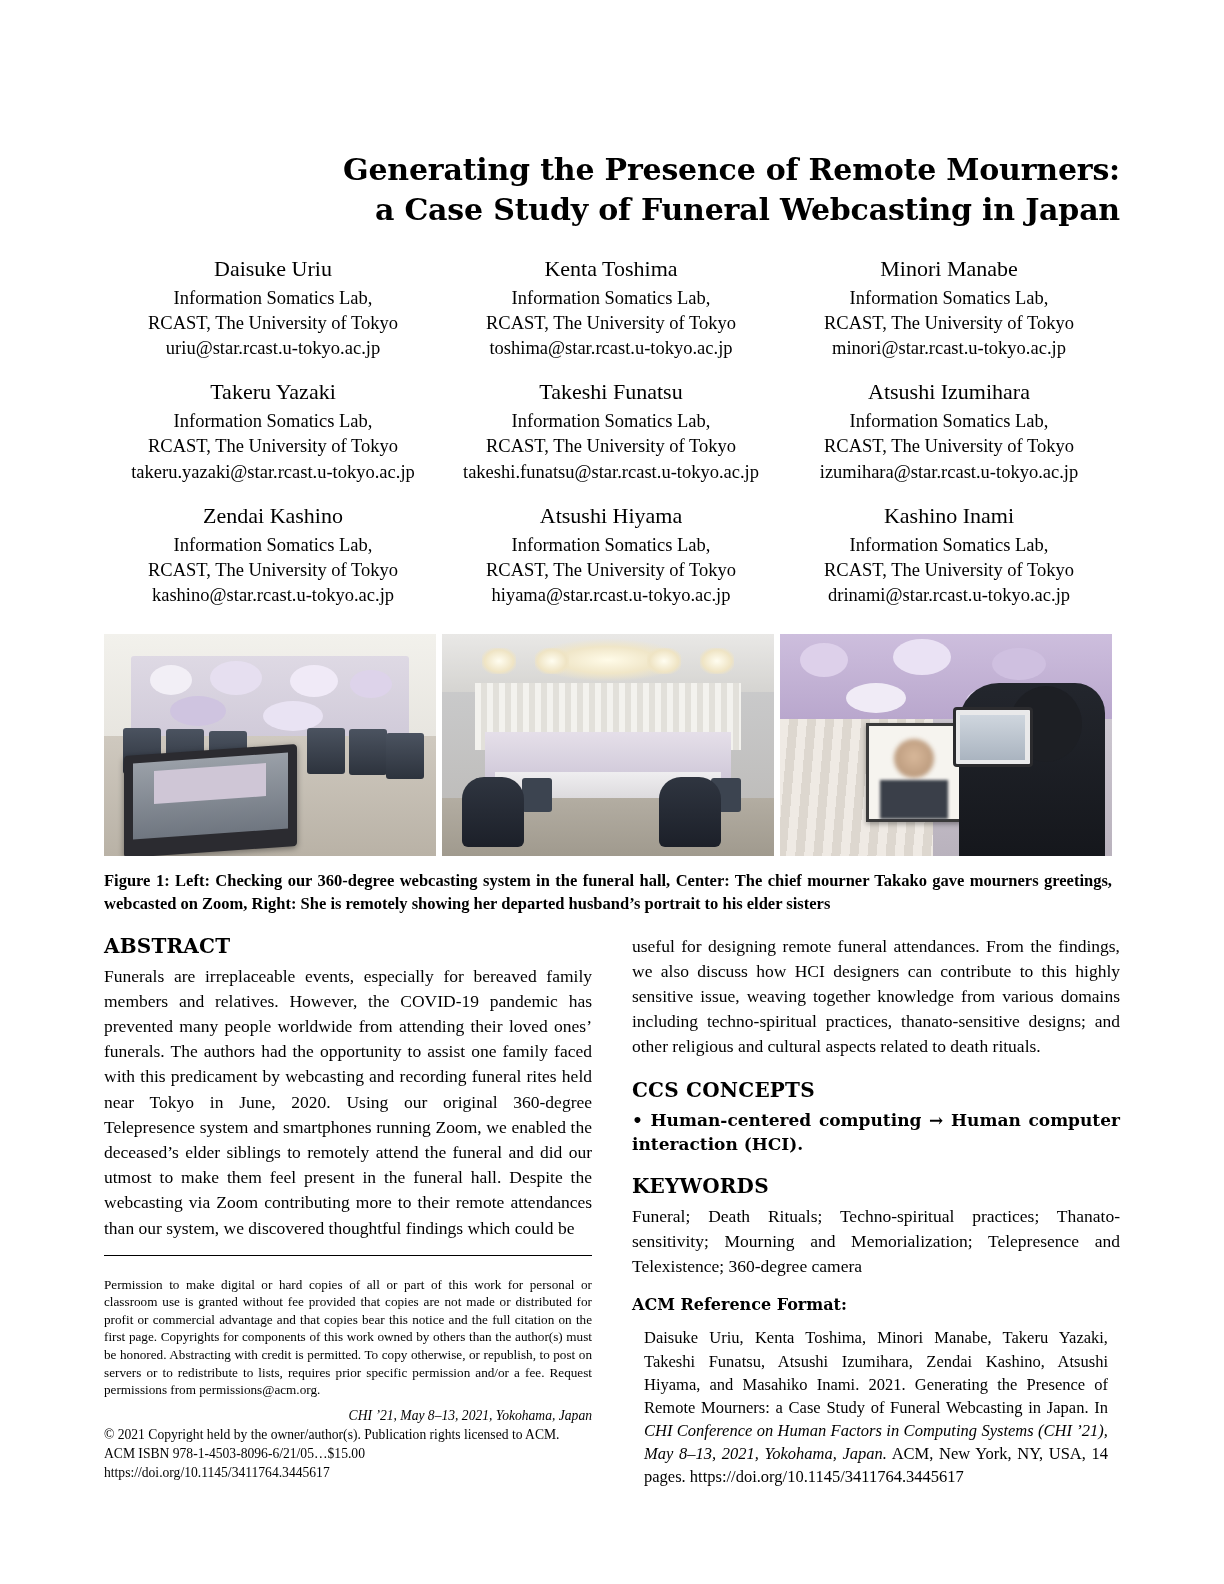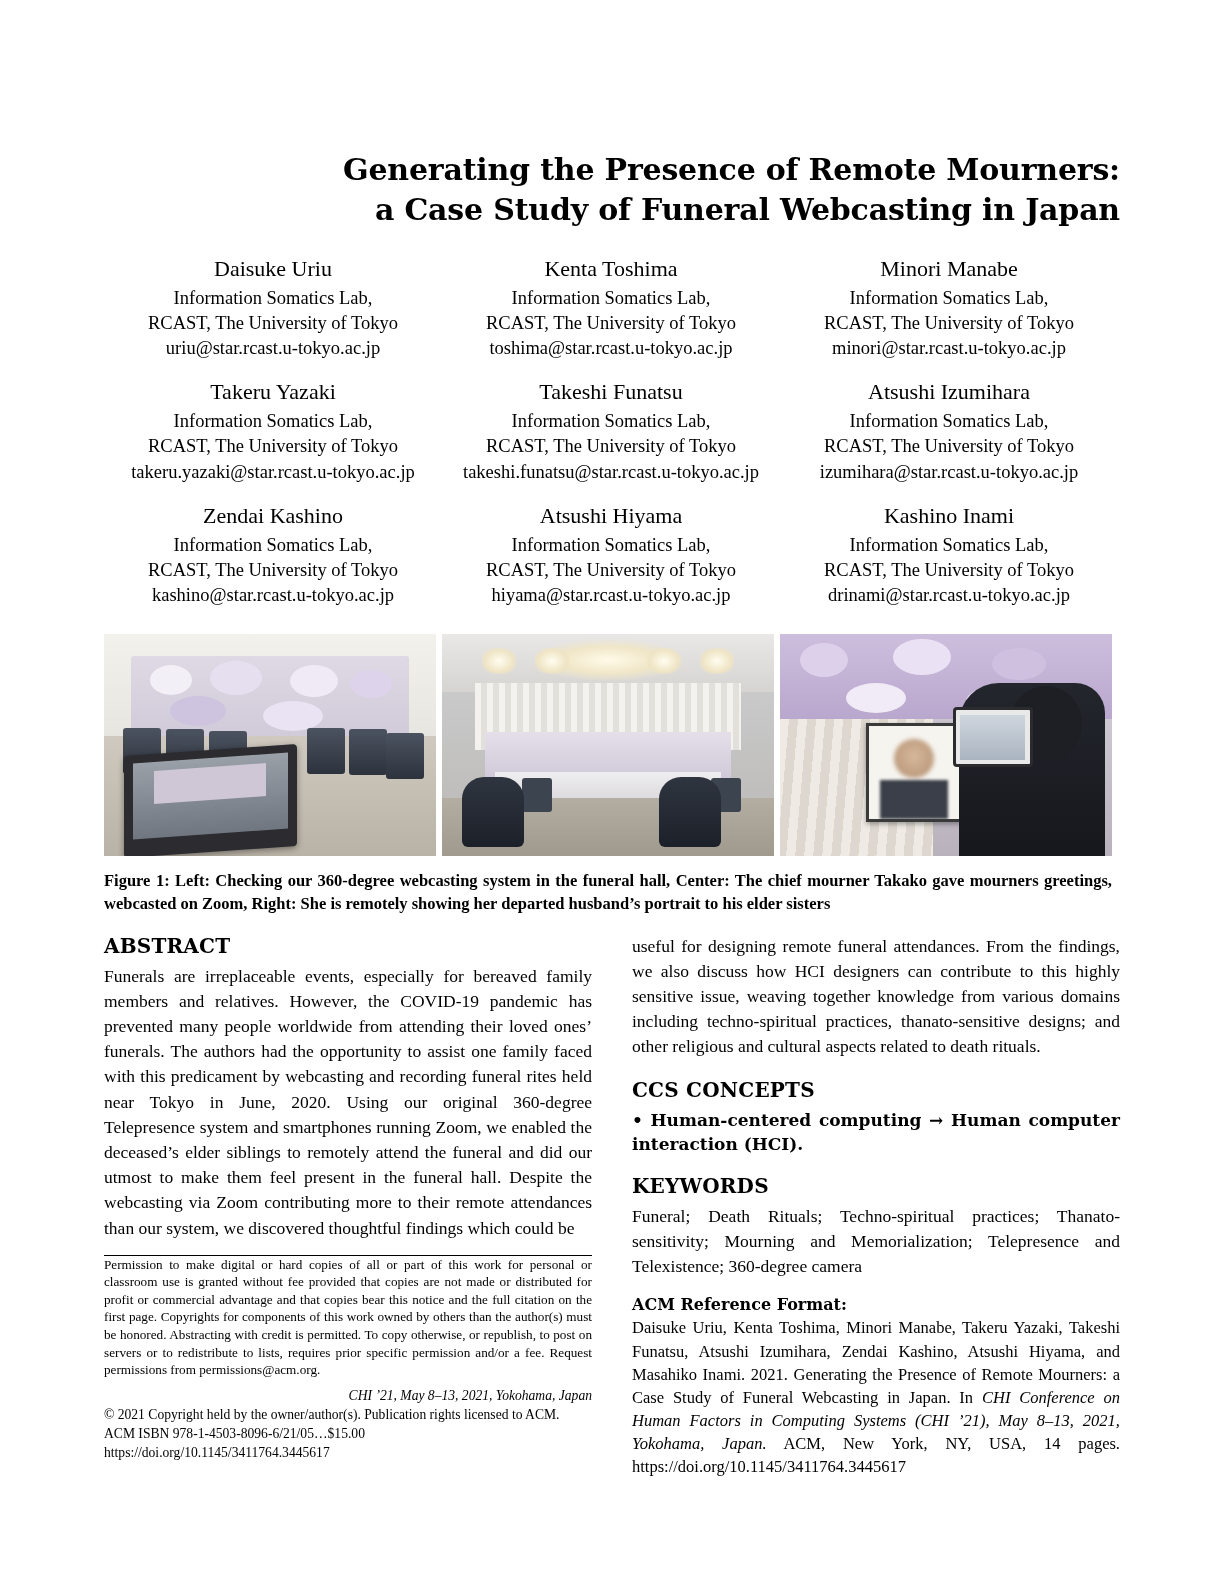--- a/index.html
+++ b/index.html
@@ -267,29 +267,29 @@
   .ref-head {
     font-family: "DejaVu Serif", serif;
     font-weight: bold;
     font-size: 16px;
     margin: 16px 0 2px 0;
   }
   .ref-body {
     font-size: 16.5px;
     line-height: 1.40;
     text-align: justify;
-    margin: 0;
+    margin: 12px;
   }
   .ref-body i { font-style: italic; }
 
   
   .copyright {
     margin-top: 14px;
     border-top: 1px solid #000;
-    padding-top: 0;
+    padding-top: 20px;
     width: 488px;
   }
   .cp-text {
     font-size: 13.2px;
     line-height: 1.33;
     text-align: justify;
     margin: 0;
   }
   .cp-italic {
     font-size: 13.6px;

